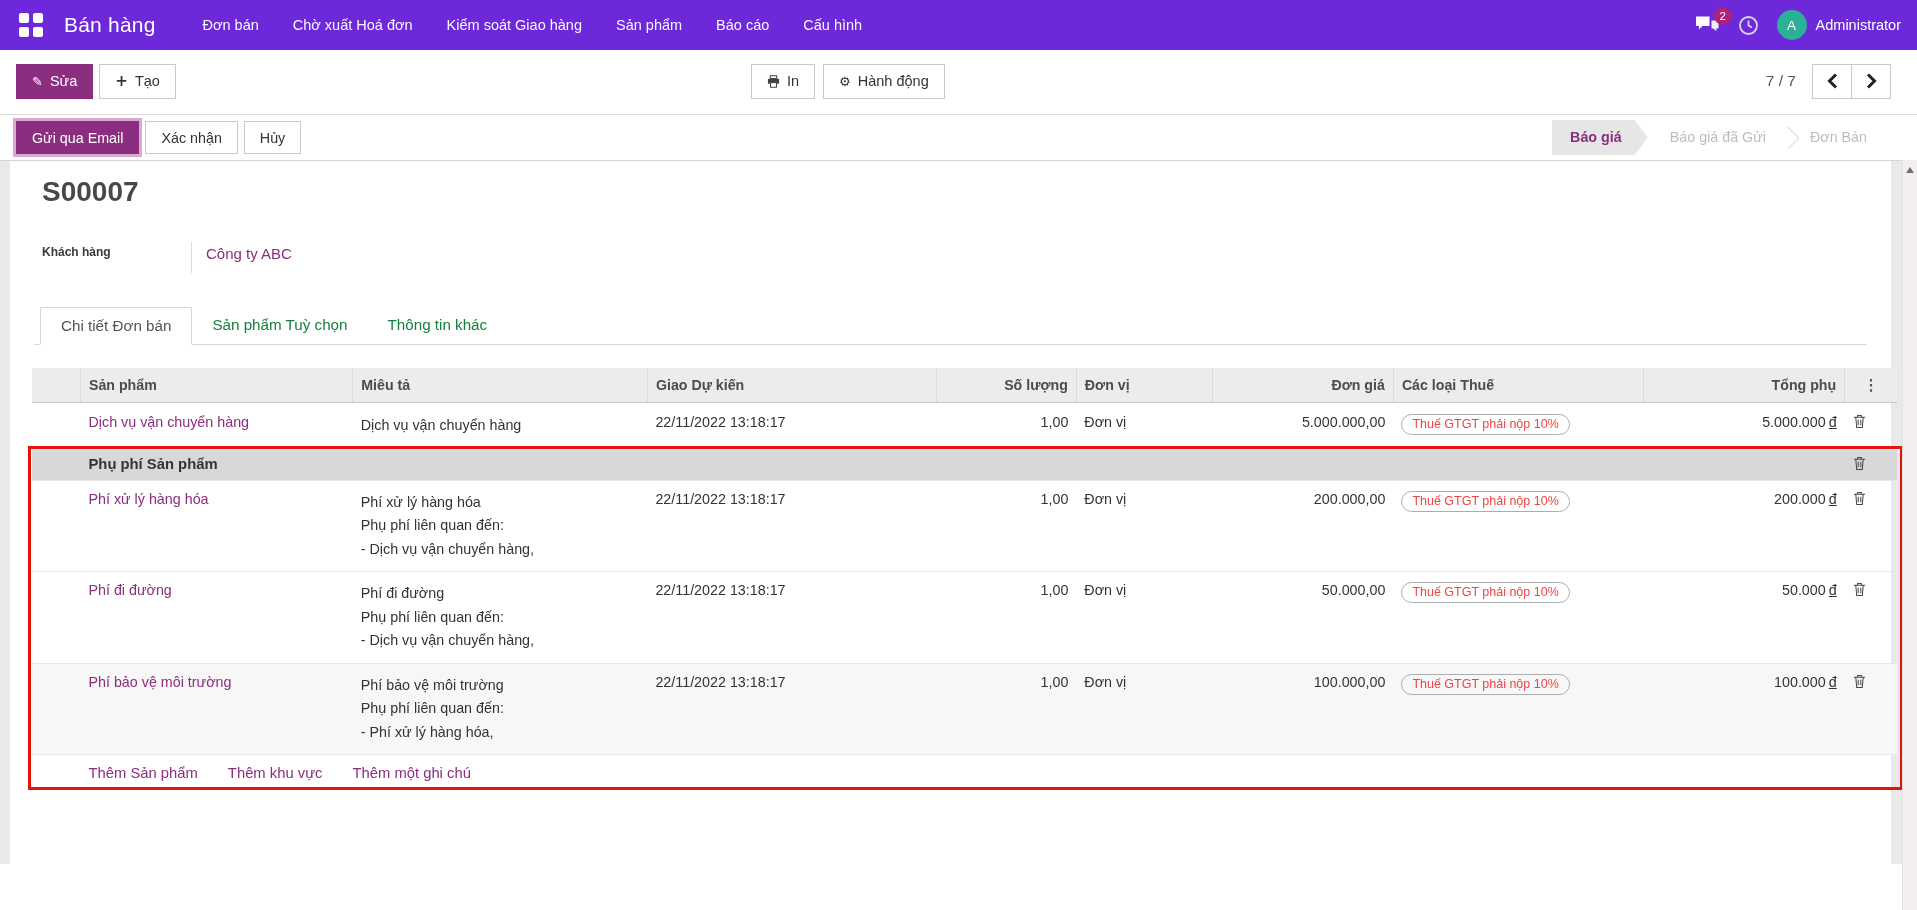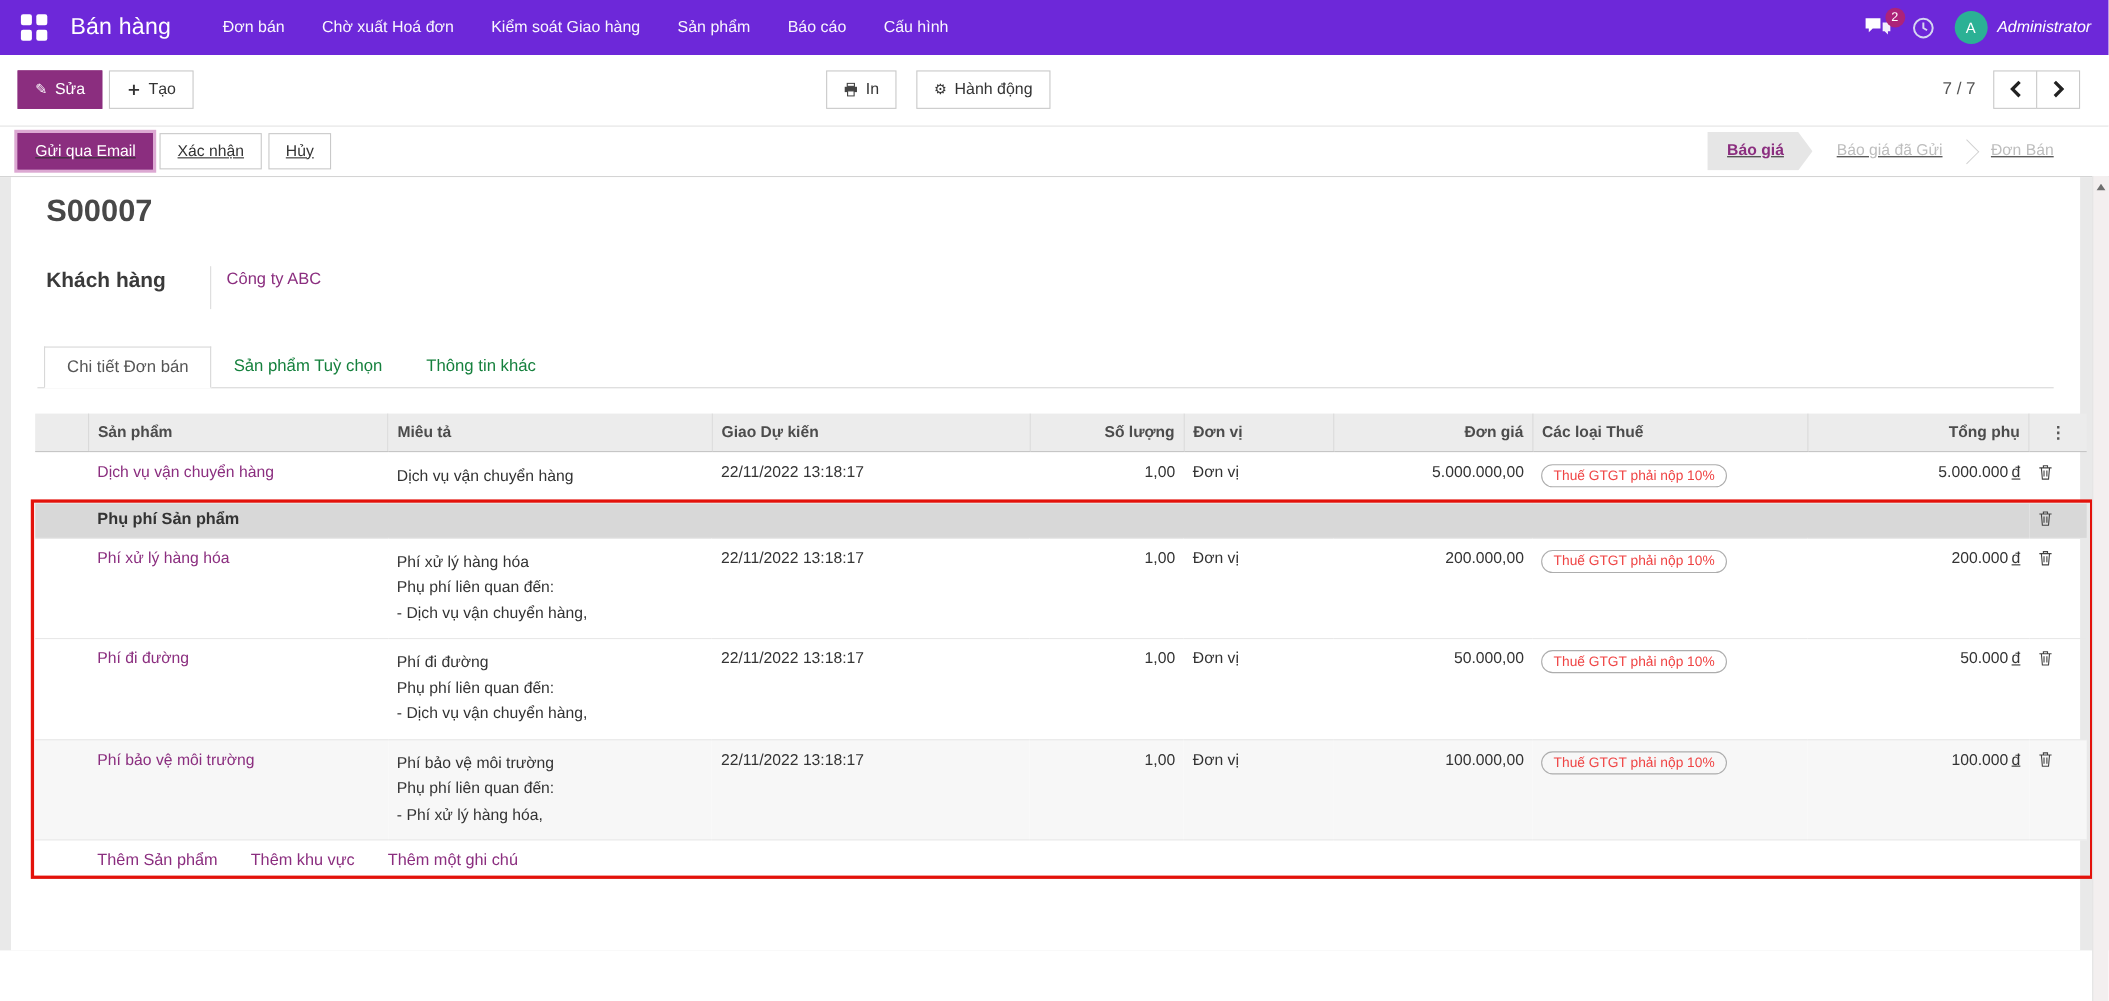--- a/index.html
+++ b/index.html
@@ -10,58 +10,58 @@
   .navbar { height:50px; background:#6d28d9; display:flex; align-items:center; padding:0 16px 0 12px; color:#fff; }
   .apps-grid { width:38px; height:38px; display:grid; grid-template-columns:10px 10px; grid-template-rows:10px 10px; gap:4px; place-content:center; border-radius:3px; cursor:pointer; }
   .apps-grid span { background:#fff; border-radius:2px; }
   .brand { font-size:21px; font-weight:500; margin:0 30px 0 14px; letter-spacing:.2px; cursor:pointer; }
   .nav-item { font-size:14.5px; padding:0 17px; line-height:50px; color:rgba(255,255,255,.96); cursor:pointer; white-space:nowrap; }
   .nav-right { margin-left:auto; display:flex; align-items:center; gap:18px; }
   .nav-icon { position:relative; cursor:pointer; display:flex; align-items:center; }
   .badge { position:absolute; top:-8px; right:-12px; background:#ad2379; color:#fff; font-size:11.5px; min-width:18px; height:18px; border-radius:9px; display:flex; align-items:center; justify-content:center; padding:0 4px; }
   .user-chip { display:flex; align-items:center; gap:9px; cursor:pointer; }
   .avatar { width:30px; height:30px; border-radius:50%; background:#2bb195; color:#fff; font-size:13.5px; display:flex; align-items:center; justify-content:center; }
-  .user-name { font-size:14.5px;font-style:italic; }
+  .user-name { font-size:14.5px; }
 
   
   .control-panel { padding:13px 18px 15px 16px; background:#fff; position:relative; }
   .breadcrumb { font-size:18px; margin-bottom:11px; }
   .breadcrumb .bc-parent { color:#8b2e7f; cursor:pointer; }
   .breadcrumb .bc-sep { color:#9b9b9b; margin:0 6px; }
   .breadcrumb .bc-current { color:#9b9b9b; }
   .toolbar { display:flex; align-items:center; height:36px; position:relative; }
   .btn { height:35px; border:1px solid #c9c9c9; background:#fff; color:#333; font-size:14.5px; padding:0 15px; display:inline-flex; align-items:center; gap:7px; cursor:pointer; font-family:inherit; border-radius:0; }
   .btn-primary { background:#8b2e7f; border-color:#8b2e7f; color:#fff; }
   .btn-group { display:flex; gap:6px; }
-  .toolbar-center { position:absolute; left:735px; display:flex; gap:18px; }
+  .toolbar-center { position:absolute; left:735px; display:flex; gap:8px; }
   .glyph { font-family:"DejaVu Sans", sans-serif; font-size:13px; line-height:1; }
   .pager { margin-left:auto; display:flex; align-items:center; gap:16px; padding-right:8px; }
   .pager-count { font-size:15.5px; color:#555; }
   .pager-btns { display:flex; }
   .pager-btn { width:40px; height:35px; background:#fff; border:1px solid #c9c9c9; display:flex; align-items:center; justify-content:center; cursor:pointer; }
   .pager-btn + .pager-btn { margin-left:-1px; }
 
   
-  .statusbar { height:47px; border-top:1px solid #dcdcdc; border-bottom:1px solid #d4d4d4; display:flex; align-items:center; padding:0 20px 0 16px; background:#fff;text-decoration:underline; }
+  .statusbar { height:47px; border-top:1px solid #dcdcdc; border-bottom:1px solid #d4d4d4; display:flex; align-items:center; padding:0 20px 0 16px; background:#fff; }
   .status-buttons { display:flex; gap:6px; }
   .btn-sm { height:33px; font-size:14.3px; }
   .ring { box-shadow:0 0 0 3px #dca8d2; }
   .pipeline { margin-left:auto; display:flex; align-items:center; height:35px; margin-right:14px; }
   .step { line-height:35px; font-size:14.3px; color:#bdbdbd; padding:0 16px; cursor:pointer; white-space:nowrap; }
   .step.active { background:#e6e6e6; color:#8b2e7f; font-weight:700; clip-path:polygon(0 0, calc(100% - 13px) 0, 100% 50%, calc(100% - 13px) 100%, 0 100%); padding:0 26px 0 18px; margin-right:6px; }
   .chev-sep { width:20px; height:20px; border-top:1px solid #cfcfcf; border-right:1px solid #cfcfcf; transform:rotate(45deg) scale(.8); margin:0 -4px; }
 
   
   .content { background:#e9e9e9; height:703px; padding:0 26px 0 10px; }
   .sheet { background:#fff; height:100%; padding:14px 24px 0 24px; position:relative; }
   .doc-title { font-size:28px; font-weight:600; color:#484848; margin:1px 0 34px 8px; }
   .fields { display:flex; margin:0 0 0 8px; }
   .fcol { width:50%; }
   .frow { display:flex; margin-bottom:8px; }
-  .flabel { font-weight:700; color:#3a3a3a; font-size:19px; padding:3px 10px 14px 0; }
+  .flabel { font-weight:700; color:#3a3a3a; font-size:12px; padding:3px 10px 14px 0; }
   .fcol-left .flabel { width:150px; border-right:1px solid #dcdcdc; }
   .fcol-right .flabel { width:198px; border-right:1px solid #dcdcdc; }
   .fvalue { padding:3px 0 0 14px; font-size:15px; }
   .link { color:#8b2e7f; cursor:pointer; }
 
   
   .tabs { display:flex; margin-top:26px; border-bottom:1px solid #d8d8d8; padding-left:6px; }
   .tab { padding:9px 20px 10px; font-size:15.2px; cursor:pointer; color:#15803d; }
   .tab.active { color:#555; border:1px solid #d8d8d8; border-bottom:1px solid #fff; margin-bottom:-1px; background:#fff; }
 

